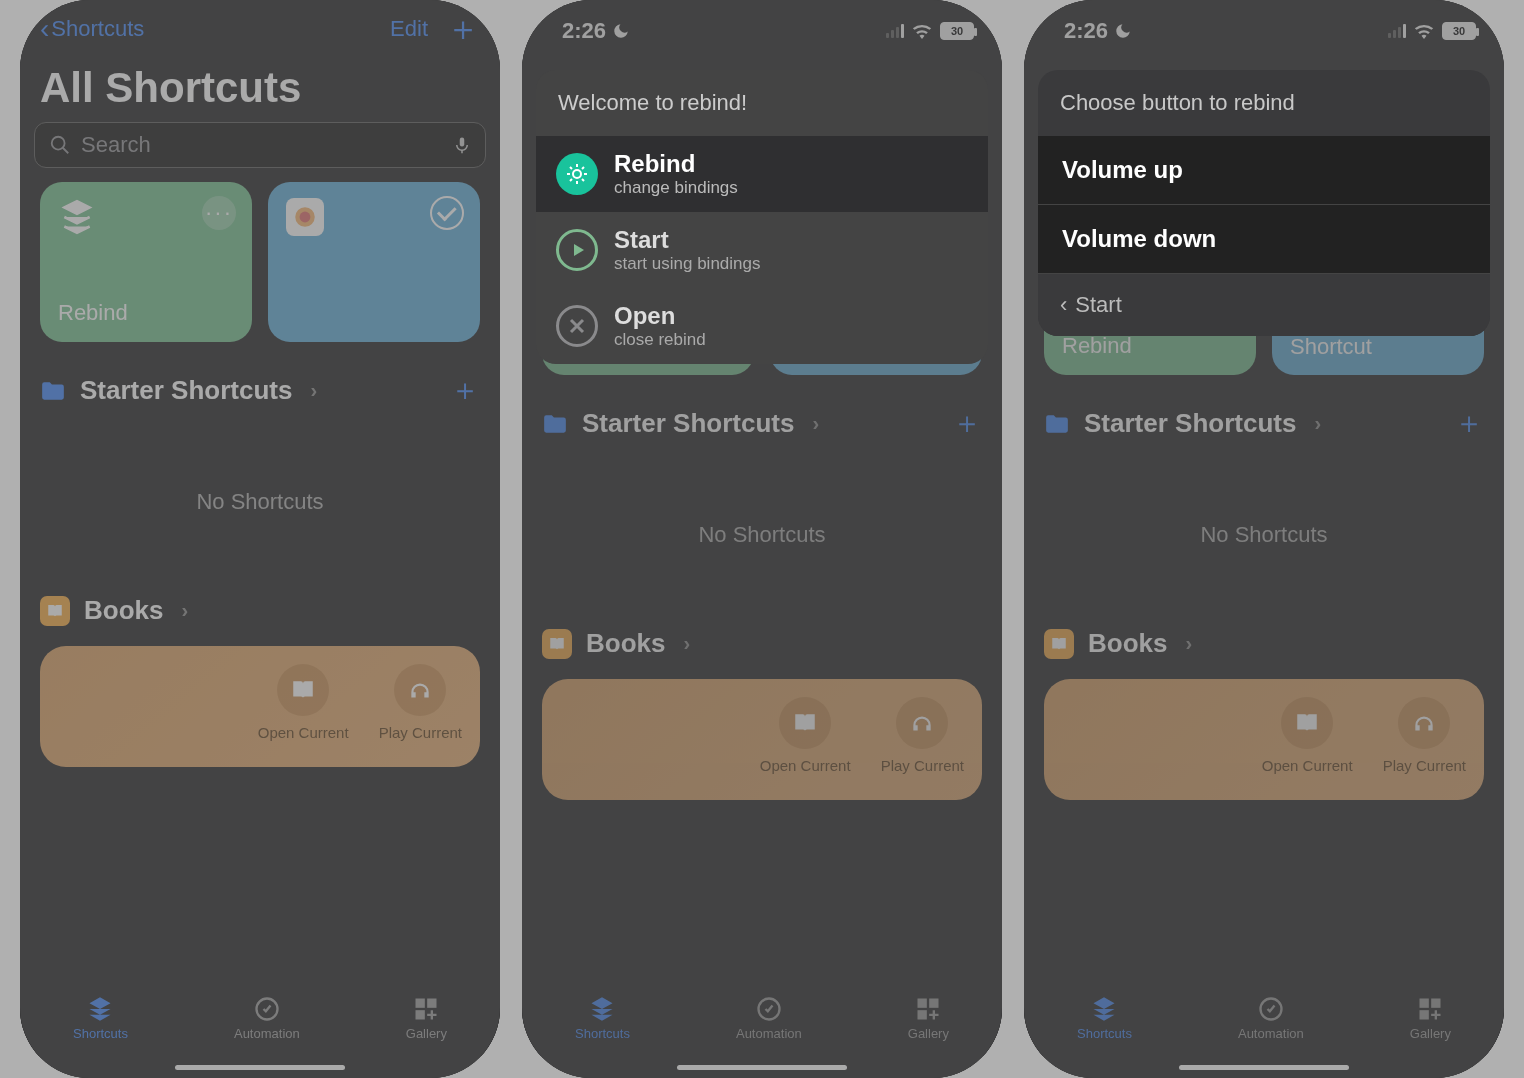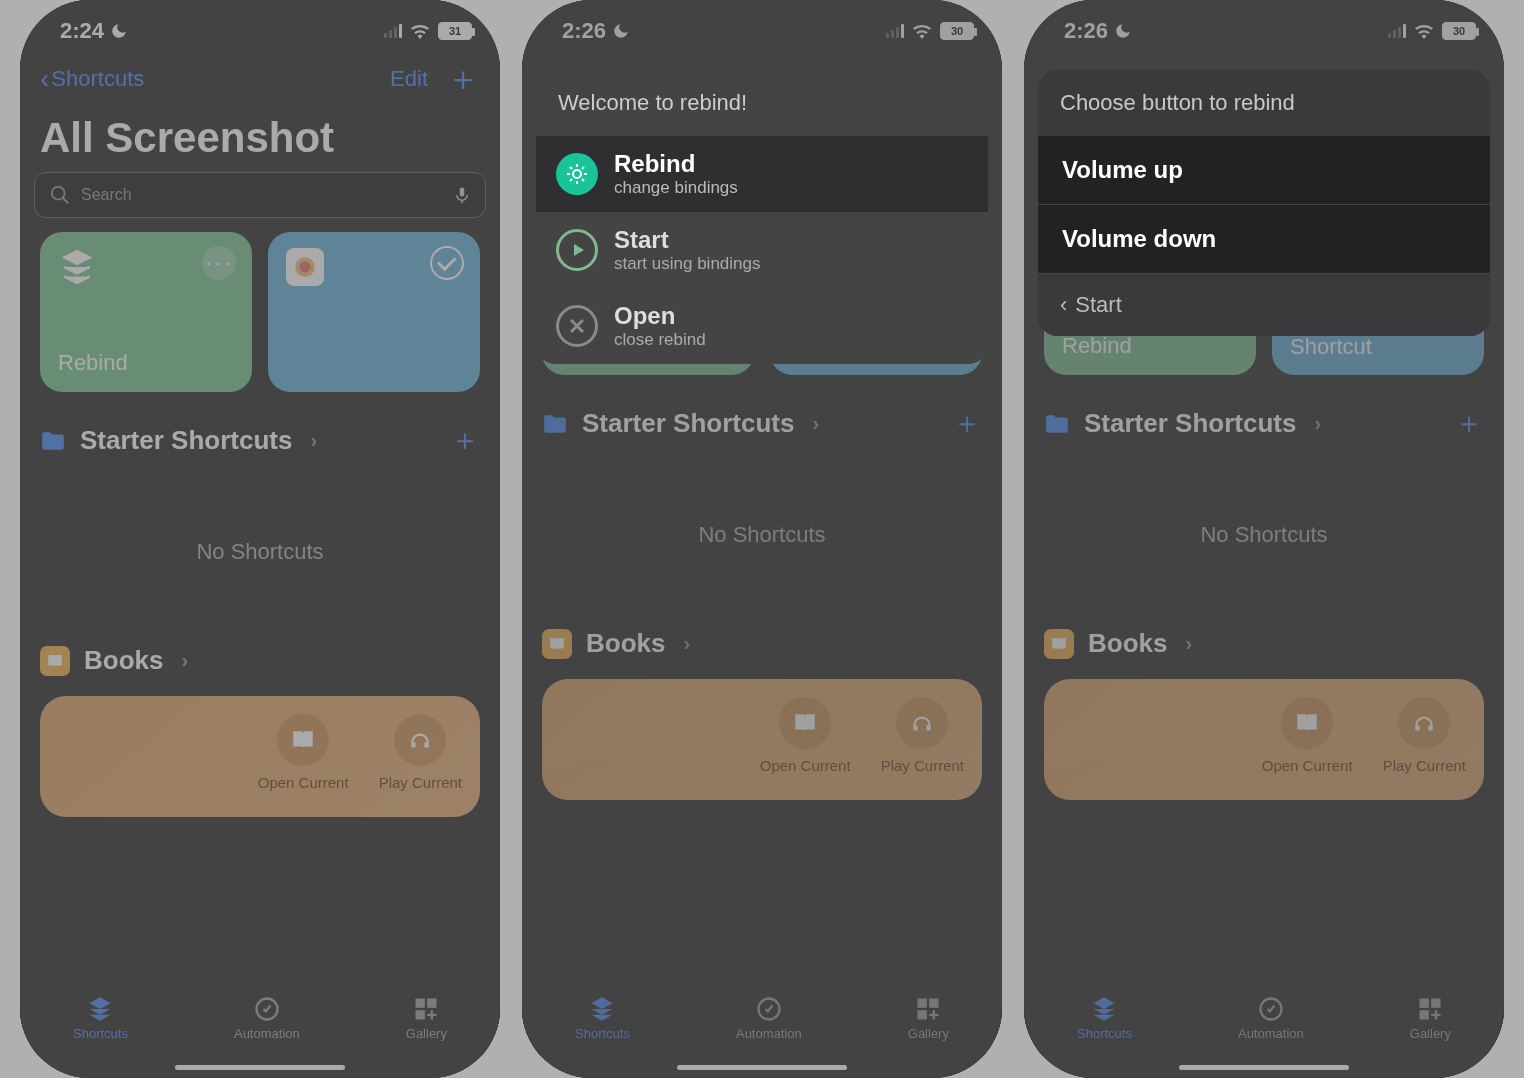--- a/index.html
+++ b/index.html
@@ -65,21 +65,21 @@
   .title-large{
     font-size:42px;font-weight:700;color:#fff;
     padding:6px 20px 10px;
     z-index:10;
   }
   
   .search {
     margin:0 14px 14px; height:46px;
     background:#111; border:1px solid #555; border-radius:12px;
     display:flex; align-items:center; padding:0 14px; gap:10px;
-    color:#8e8e93;font-size:16px;
+    color:#8e8e93;font-size:22px;
     z-index:10;
   }
   .search .mglass{width:22px;height:22px;}
   .search .mic{margin-left:auto;width:18px;height:22px;color:#ccc;}
   
   .tiles{display:flex;gap:16px;padding:0 20px;z-index:10;}
   .tile{
     flex:1;border-radius:22px;padding:16px 18px;
     height:160px;position:relative;
     display:flex;flex-direction:column;justify-content:space-between;
@@ -169,55 +169,33 @@
   .phone .bg-hint{position:absolute;inset:0;z-index:5;opacity:.9;}
 </style>
 </head>
 <body>
 
 <div class="stage">
 
   <div class="phone">
     <div class="screen">
 
-      <div class="status">
-        <div class="status-left">
-          <span>2:24</span>
-          <svg class="moon-icon" viewBox="0 0 24 24">
-              <path fill="#fff" d="M21 12.8A9 9 0 1111.2 3a7 7 0 009.8 9.8z"></path>
-            </svg>
-        </div>
-        <div class="status-right">
-          <div class="sig-bars">
-              <span></span>
-              <span></span>
-              <span></span>
-              <span></span>
-            </div>
-          <svg class="wifi" viewBox="0 0 24 18">
-              <path fill="#fff" d="M12 18l-3-4a5 5 0 016 0zM5 10a12 12 0 0114 0l-2 2a9 9 0 00-10 0zM1 5a18 18 0 0122 0l-2 2a15 15 0 00-18 0z"></path>
-            </svg>
-          <div class="batt">
-              <span>31</span>
-            </div>
-        </div>
-      </div>
 
       <div class="nav">
         <div class="nav-left">
           <span class="chev">‹</span>
           <span>Shortcuts</span>
         </div>
         <div class="nav-right">
           <span>Edit</span>
           <span class="plus">＋</span>
         </div>
       </div>
 
-      <div class="title-large">All Screenshot</div>
+      <div class="title-large">All Shortcuts</div>
 
       <div class="search">
         <svg class="mglass" viewBox="0 0 24 24">
             <circle cx="10" cy="10" r="7" stroke="#8e8e93" stroke-width="2" fill="none"></circle>
             <line x1="15" y1="15" x2="21" y2="21" stroke="#8e8e93" stroke-width="2"></line>
           </svg>
         <span>Search</span>
         <svg class="mic" viewBox="0 0 24 24">
             <rect x="9" y="2" width="6" height="12" rx="3" fill="#ccc"></rect>
             <path d="M5 12a7 7 0 0014 0" stroke="#ccc" stroke-width="2" fill="none"></path>

